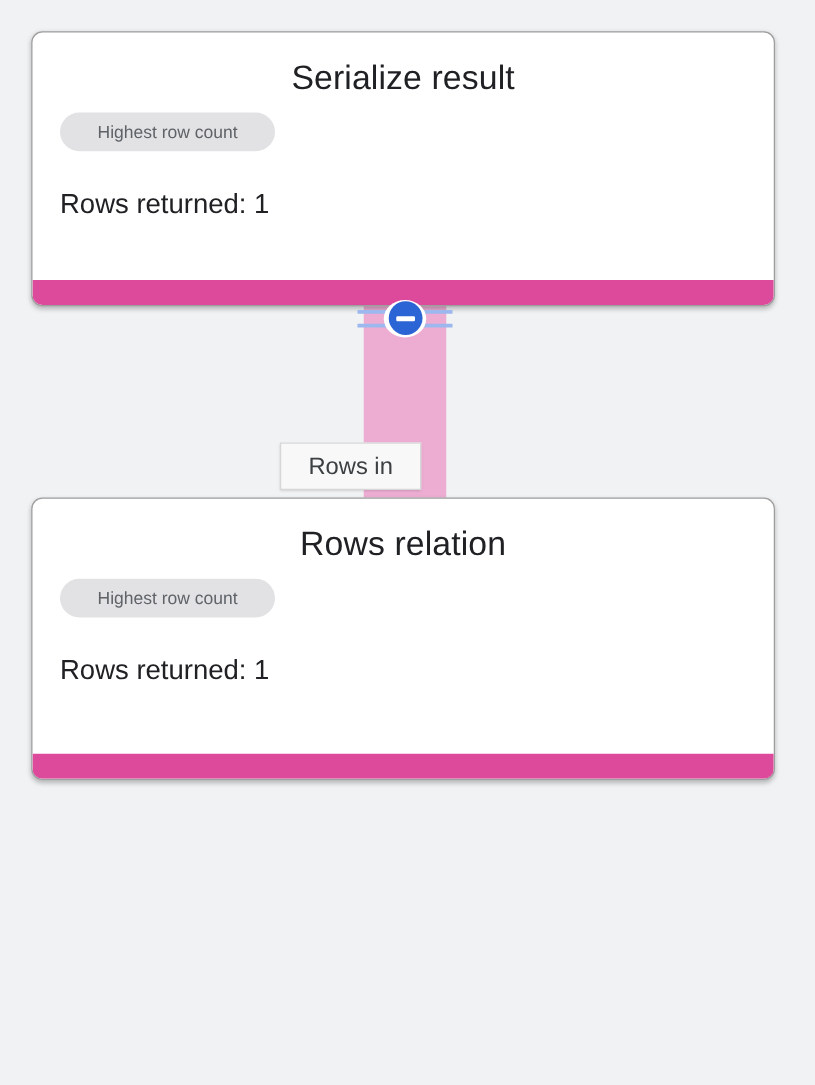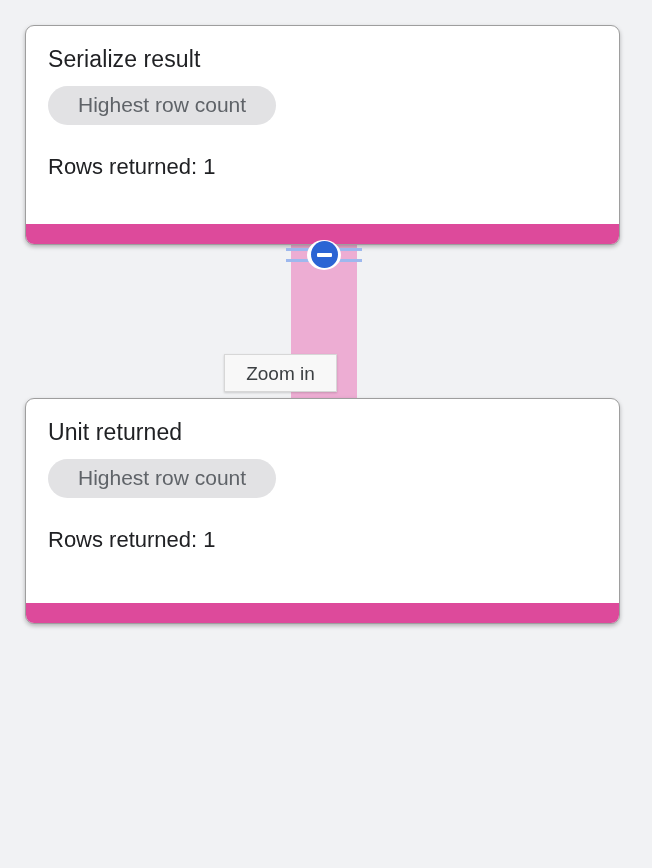--- a/index.html
+++ b/index.html
@@ -139,34 +139,35 @@
   }
   #card-1 {
     top: 398px;
     height: 226px;
   }
 
   .card-body {
     padding: 21px 22px 0 22px;
   }
   .node-title {
-    font-size: 23px;
+    font-size: 27px;
     font-weight: 400;
     color: #202124;
     line-height: 1.12;
     margin: 0;
     letter-spacing: 0.1px;
+    text-align: center;
   }
   .badge {
     display: inline-block;
     margin-top: 13px;
     padding: 7px 30px 8px 30px;
     background: #e2e2e4;
     border-radius: 20px;
-    font-size: 21px;
+    font-size: 14px;
     color: #5f6368;
     line-height: 1.15;
     white-space: nowrap;
   }
   .rows-line {
     margin-top: 29px;
     font-size: 22px;
     color: #202124;
     line-height: 1.15;
   }
@@ -190,37 +191,37 @@
     <div class="card-body">
       <div class="node-title">Serialize result</div>
       <div class="badge">Highest row count</div>
       <div class="rows-line">Rows returned: 1</div>
     </div>
     <div class="card-footer-bar"></div>
   </div>
 
   <div class="node-card" id="card-1">
     <div class="card-body">
-      <div class="node-title">Unit returned</div>
+      <div class="node-title">Rows relation</div>
       <div class="badge">Highest row count</div>
       <div class="rows-line">Rows returned: 1</div>
     </div>
     <div class="card-footer-bar"></div>
   </div>
 
   <div class="zoom-control">
     <div class="zoom-lines">
       <div class="zoom-line l top"></div>
       <div class="zoom-line l bot"></div>
       <div class="zoom-line r top"></div>
       <div class="zoom-line r bot"></div>
     </div>
     <div class="zoom-ring"></div>
     <button class="zoom-button" aria-label="Zoom in">
       <span class="minus-glyph"></span>
     </button>
   </div>
 
   <div class="tooltip">
-    <span class="tooltip-label">Zoom in</span>
+    <span class="tooltip-label">Rows in</span>
   </div>
 
 </div>
 
 </body></html>

